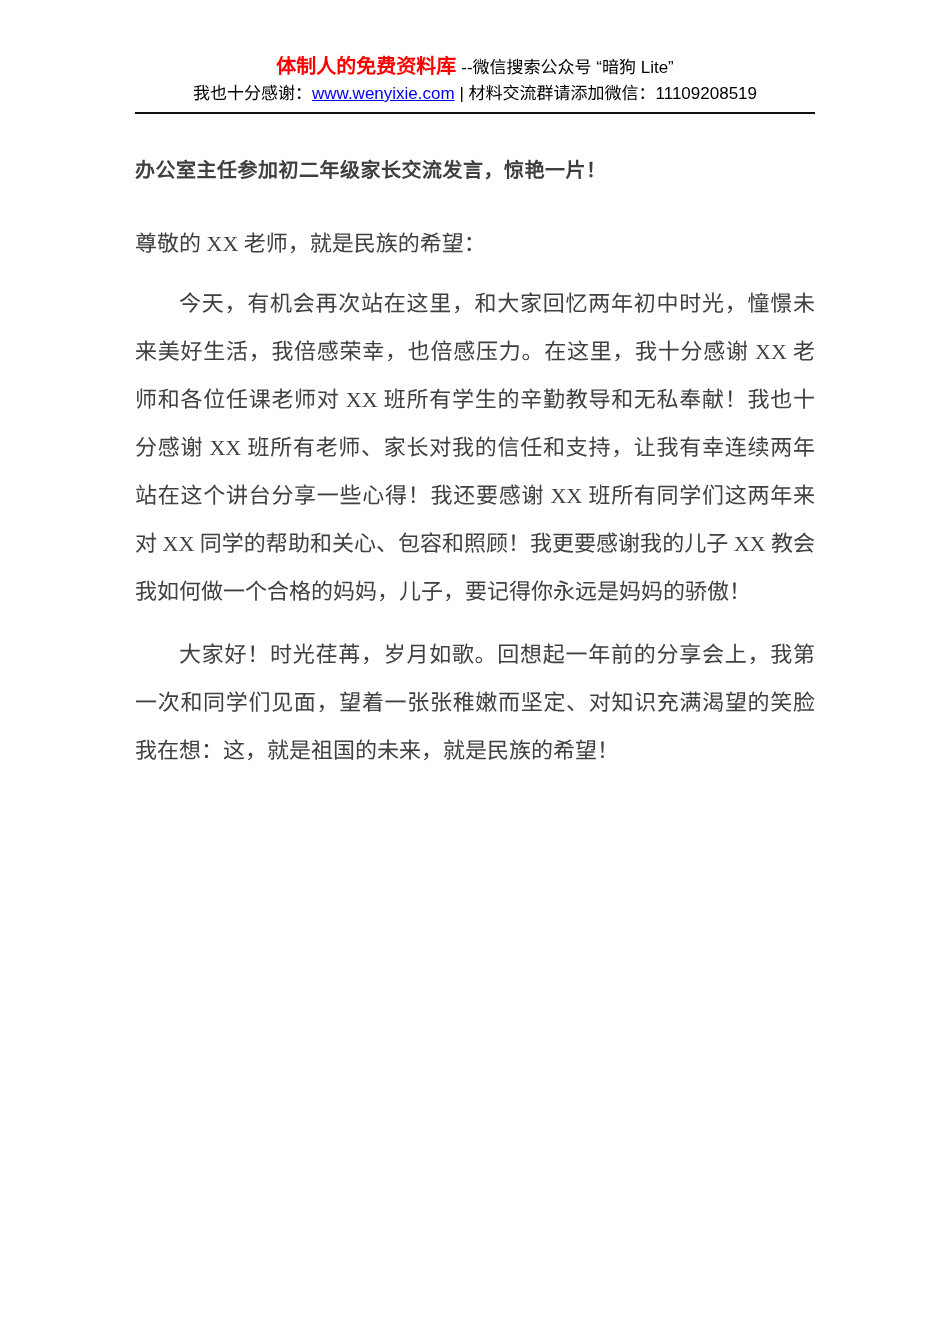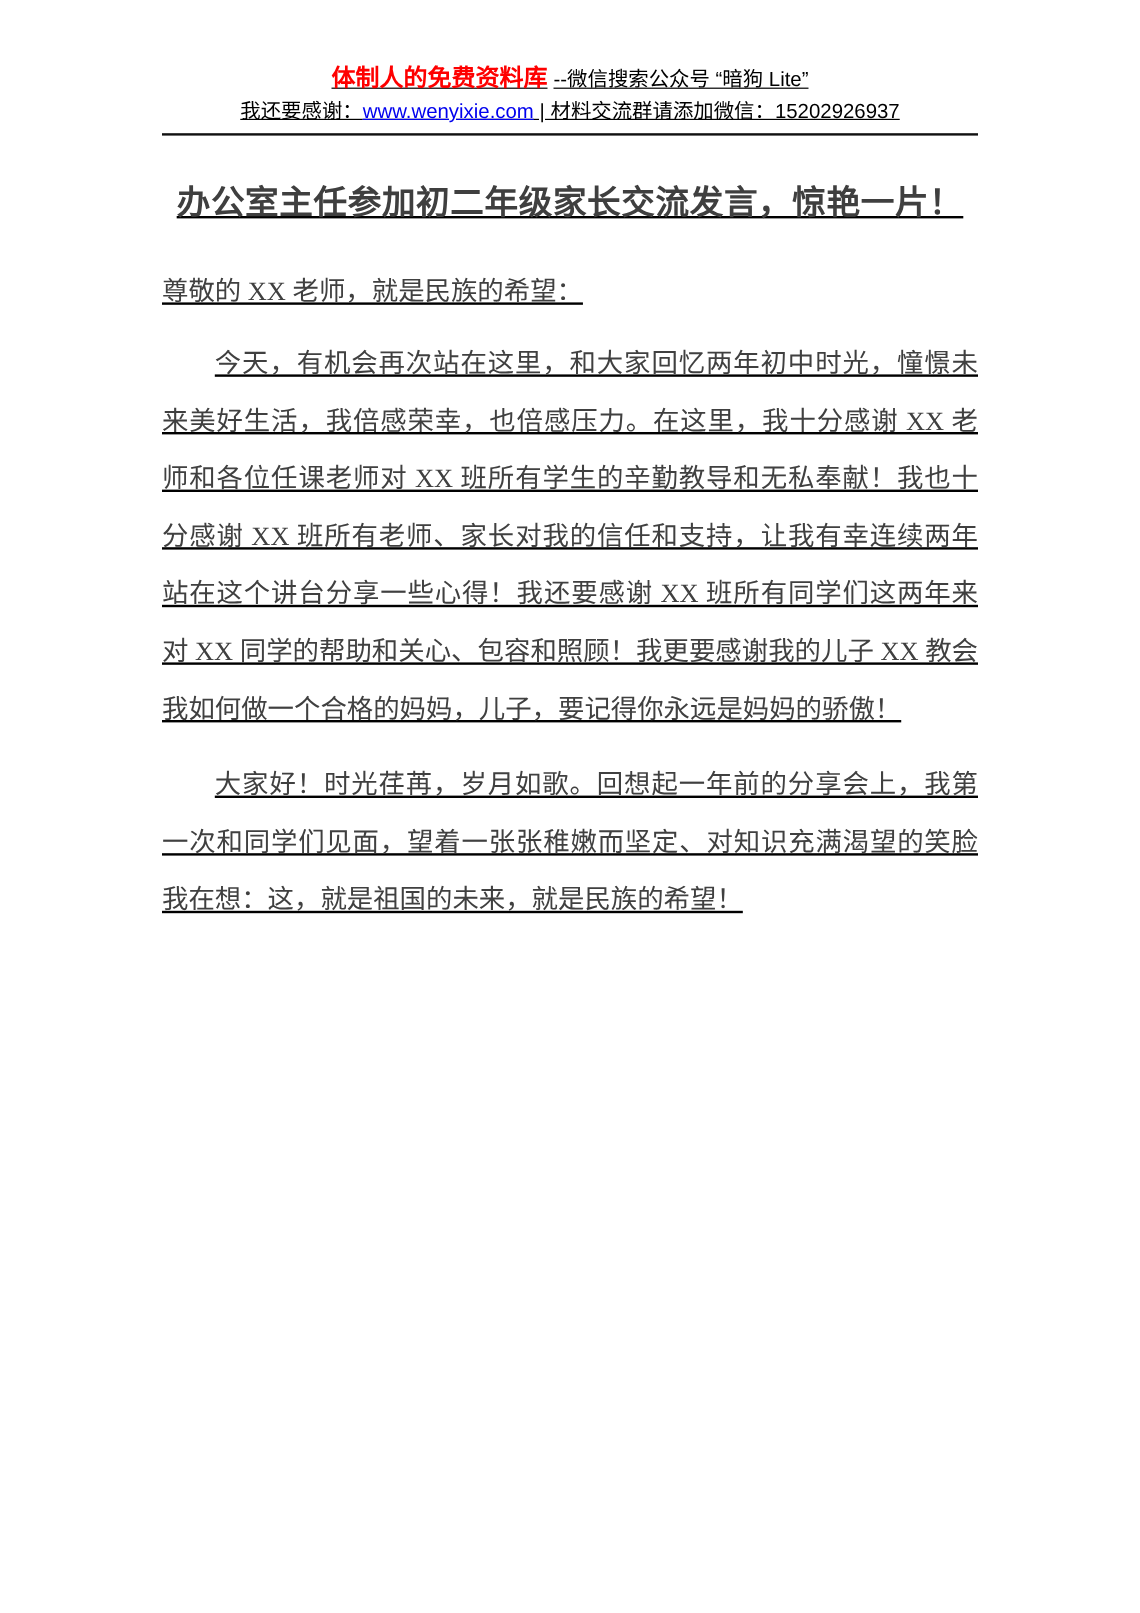--- a/index.html
+++ b/index.html
@@ -15,21 +15,20 @@
   body {
     width: 950px;
     height: 1344px;
     background: var(--page-bg);
     overflow: hidden;
     font-family: "Liberation Sans", "DejaVu Sans", sans-serif;
   }
   .content-col {
     width: 680px;
     margin: 0 auto;
-    text-decoration: underline;
   }
   
   .promo-header {
     padding-top: 54px;
     padding-bottom: 6px;
     text-align: center;
     border-bottom: 2px solid var(--divider);
     color: #000;
   }
   .h-line1 {
@@ -50,24 +49,23 @@
     white-space: nowrap;
   }
   .site-link {
     color: var(--link-blue);
     text-decoration: underline;
     cursor: pointer;
   }
   
   .doc-title {
     margin: 36px 0 0 0;
-    font-size: 28px;
+    font-size: 20px;
     font-weight: bold;
     color: var(--title-gray);
-    text-align: center;
     letter-spacing: 0.5px;
     line-height: 40px;
     font-family: "Liberation Sans", "DejaVu Sans", sans-serif;
   }
   .doc-body {
     font-family: "Liberation Serif", "DejaVu Serif", serif;
     color: var(--body-text);
     font-size: 22px;
     line-height: 48px;
     text-align: justify;
@@ -84,21 +82,21 @@
 <body>
 
 <div class="page">
   <div class="content-col">
 
     <header class="promo-header">
       <div class="h-line1">
         <span class="brand">体制人的免费资料库</span><span>--微信搜索公众号 “暗狗 Lite”</span>
       </div>
       <div class="h-line2">
-        <span>我还要感谢：</span><a class="site-link" href="#">www.wenyixie.com</a><span> | 材料交流群请添加微信：15202926937</span>
+        <span>我也十分感谢：</span><a class="site-link" href="#">www.wenyixie.com</a><span> | 材料交流群请添加微信：11109208519</span>
       </div>
     </header>
 
     <main class="doc-body">
       <h1 class="doc-title">办公室主任参加初二年级家长交流发言，惊艳一片！</h1>
 
       <p class="salutation">尊敬的 XX 老师，就是民族的希望：</p>
 
       <p class="para">今天，有机会再次站在这里，和大家回忆两年初中时光，憧憬未来美好生活，我倍感荣幸，也倍感压力。在这里，我十分感谢 XX 老师和各位任课老师对 XX 班所有学生的辛勤教导和无私奉献！我也十分感谢 XX 班所有老师、家长对我的信任和支持，让我有幸连续两年站在这个讲台分享一些心得！我还要感谢 XX 班所有同学们这两年来对 XX 同学的帮助和关心、包容和照顾！我更要感谢我的儿子 XX 教会我如何做一个合格的妈妈，儿子，要记得你永远是妈妈的骄傲！</p>
 

